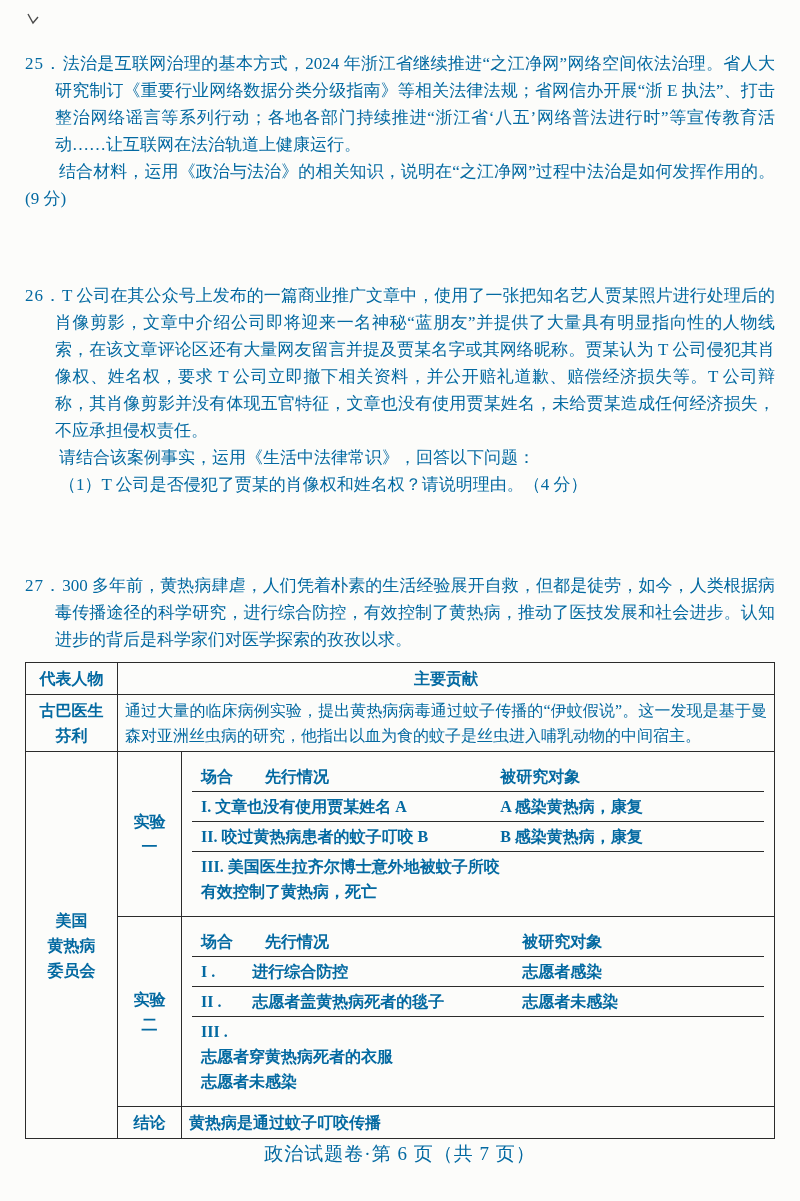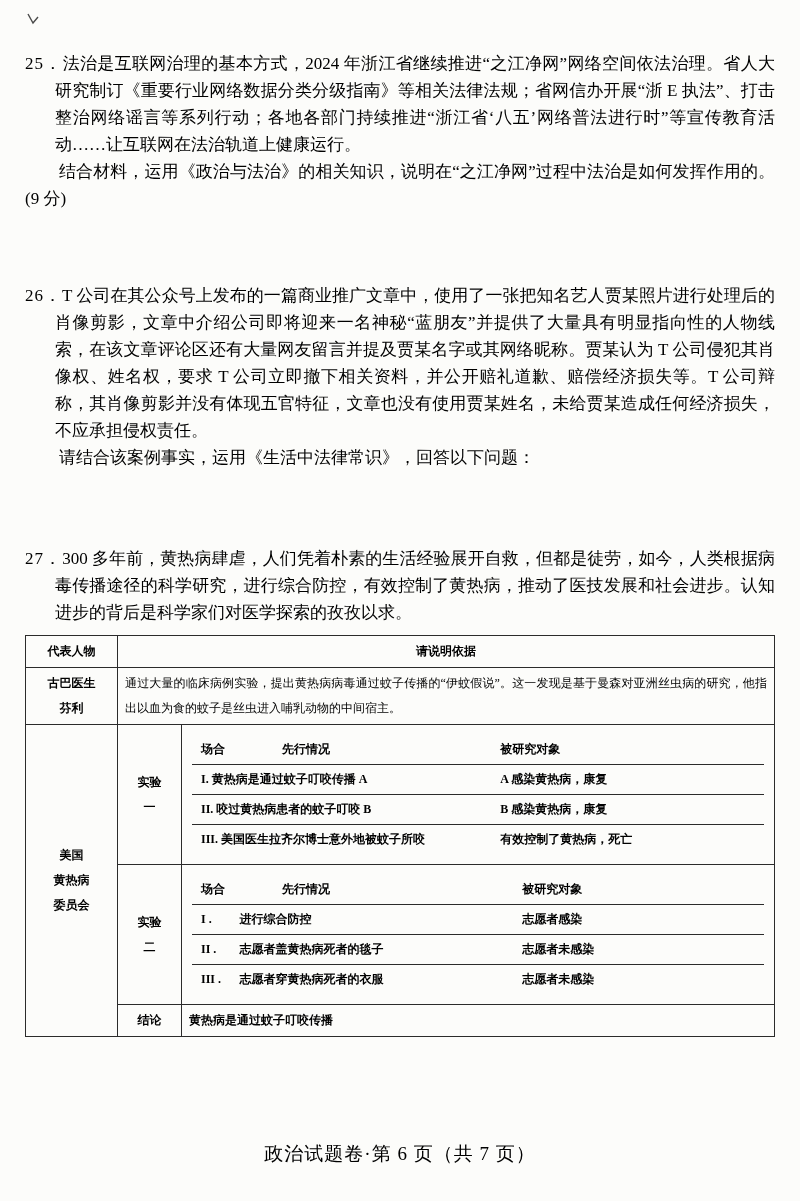--- a/index.html
+++ b/index.html
@@ -5,55 +5,55 @@
   html,body { margin:0; padding:0; background:#ffffff; }
   .page {
     position:relative;
     width:800px; height:1201px;
     box-sizing:border-box;
     margin:0 auto;
     background:#fcfcfa;
     padding:50px 25px 0 25px;
     font-family:"Liberation Serif","DejaVu Serif",serif;
     font-size:17px; line-height:27px;
-    color:#000000;
+    color:#0369a1;
     overflow:hidden;
   }
   p { margin:0; text-align:justify; }
   .corner-mark { position:absolute; top:6px; left:26px; }
   .question { margin:0; }
   .q-main { padding-left:30px; text-indent:-30px; }
   .q-num { letter-spacing:1px; }
   .q-para { text-indent:2em; }
   .q-para-sm { text-indent:1.2em; }
   #q25 { margin-bottom:70px; }
   #q26 { margin-bottom:74px; }
 
   table.q-table {
     width:100%; border-collapse:collapse;
     margin:9px 0 6px 0;
-    font-size:12px; line-height:25px;
+    font-size:16px; line-height:25px;
   }
   table.q-table td {
     border:1.6px solid #2b2b2b;
     padding:3px 7px;
     vertical-align:middle;
   }
   .td-center { text-align:center; }
   .bold { font-weight:bold; }
   .stack-line { display:block; text-align:center; line-height:25px; }
   .exp-cell { padding:10px !important; }
   .exp-row {
     display:flex; align-items:baseline;
     border-bottom:1.6px solid #2b2b2b;
     padding:2px 9px; font-weight:bold;
   }
-  .exp-cell .exp-row:last-child { border-bottom:none; }
+  .exp-cell .exp-row:last-child { border-bottom:none;flex-direction:column; }
   .eh1 { width:4em; }
-  .eh2 { flex:1;margin-left:33px; }
+  .eh2 { flex:1; }
   .e-left { flex:1; }
   .w46 { width:46%; }
   .w42 { width:42%; }
   .e-num { width:3.2em; }
   .e-mid { flex:1; }
   .conclusion-cell { font-weight:bold; }
   .footer {
     position:absolute; left:0; right:0; bottom:34px;
     text-align:center; font-size:19px; letter-spacing:1px;
   }
@@ -70,35 +70,36 @@
   </span>
 
   <section class="question" id="q25">
     <p class="q-main"><span class="q-num">25．</span><span>法治是互联网治理的基本方式，2024 年浙江省继续推进“之江净网”网络空间依法治理。省人大研究制订《重要行业网络数据分类分级指南》等相关法律法规；省网信办开展“浙 E 执法”、打击整治网络谣言等系列行动；各地各部门持续推进“浙江省‘八五’网络普法进行时”等宣传教育活动……让互联网在法治轨道上健康运行。</span></p>
     <p class="q-para">结合材料，运用《政治与法治》的相关知识，说明在“之江净网”过程中法治是如何发挥作用的。(9 分)</p>
   </section>
 
   <section class="question" id="q26">
     <p class="q-main"><span class="q-num">26．</span><span>T 公司在其公众号上发布的一篇商业推广文章中，使用了一张把知名艺人贾某照片进行处理后的肖像剪影，文章中介绍公司即将迎来一名神秘“蓝朋友”并提供了大量具有明显指向性的人物线索，在该文章评论区还有大量网友留言并提及贾某名字或其网络昵称。贾某认为 T 公司侵犯其肖像权、姓名权，要求 T 公司立即撤下相关资料，并公开赔礼道歉、赔偿经济损失等。T 公司辩称，其肖像剪影并没有体现五官特征，文章也没有使用贾某姓名，未给贾某造成任何经济损失，不应承担侵权责任。</span></p>
     <p class="q-para">请结合该案例事实，运用《生活中法律常识》，回答以下问题：</p>
+    <p class="q-para">（1）T 公司是否侵犯了贾某的肖像权和姓名权？请说明理由。（4 分）</p>
   </section>
 
   <section class="question" id="q27">
     <p class="q-main"><span class="q-num">27．</span><span>300 多年前，黄热病肆虐，人们凭着朴素的生活经验展开自救，但都是徒劳，如今，人类根据病毒传播途径的科学研究，进行综合防控，有效控制了黄热病，推动了医技发展和社会进步。认知进步的背后是科学家们对医学探索的孜孜以求。</span></p>
 
     <table class="q-table">
       <colgroup>
           <col style="width:92px">
           <col style="width:64px">
           <col>
         </colgroup>
       <tbody>
         <tr>
           <td class="td-center bold">代表人物</td>
-          <td class="td-center bold" colspan="2">请说明依据</td>
+          <td class="td-center bold" colspan="2">主要贡献</td>
         </tr>
 
         <tr>
           <td class="td-center bold">
             <span class="stack-line">古巴医生</span>
             <span class="stack-line">芬利</span>
           </td>
           <td colspan="2" style="text-align:justify;">通过大量的临床病例实验，提出黄热病病毒通过蚊子传播的“伊蚊假说”。这一发现是基于曼森对亚洲丝虫病的研究，他指出以血为食的蚊子是丝虫进入哺乳动物的中间宿主。</td>
         </tr>
 
@@ -112,21 +113,21 @@
             <span class="stack-line">实验</span>
             <span class="stack-line">一</span>
           </td>
           <td class="exp-cell">
             <div class="exp-row">
               <span class="eh1">场合</span>
               <span class="eh2">先行情况</span>
               <span class="w46">被研究对象</span>
             </div>
             <div class="exp-row">
-              <span class="e-left">I. 黄热病是通过蚊子叮咬传播 A</span>
+              <span class="e-left">I. 文章也没有使用贾某姓名 A</span>
               <span class="w46">A 感染黄热病，康复</span>
             </div>
             <div class="exp-row">
               <span class="e-left">II. 咬过黄热病患者的蚊子叮咬 B</span>
               <span class="w46">B 感染黄热病，康复</span>
             </div>
             <div class="exp-row">
               <span class="e-left">III. 美国医生拉齐尔博士意外地被蚊子所咬</span>
               <span class="w46">有效控制了黄热病，死亡</span>
             </div>

